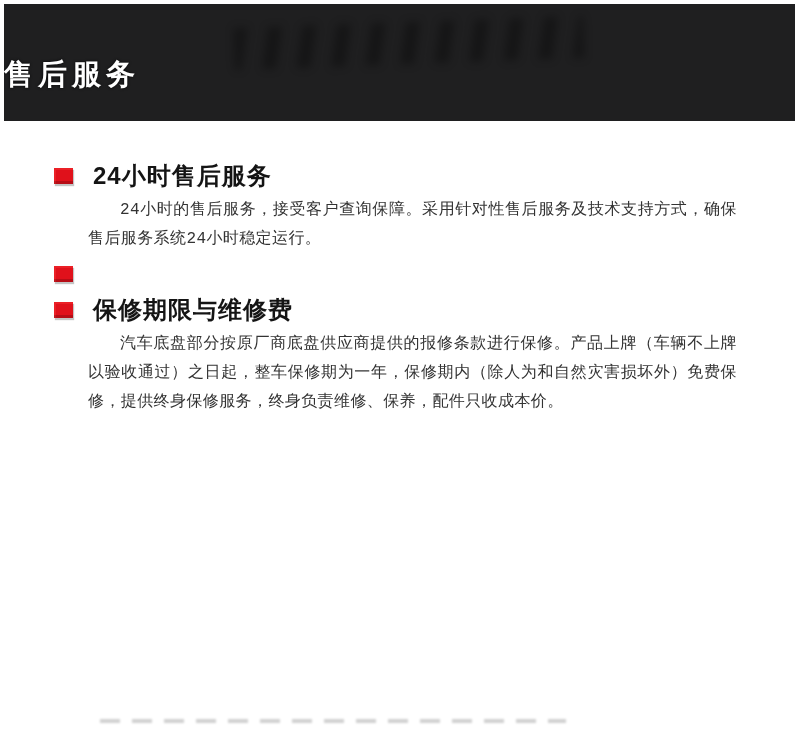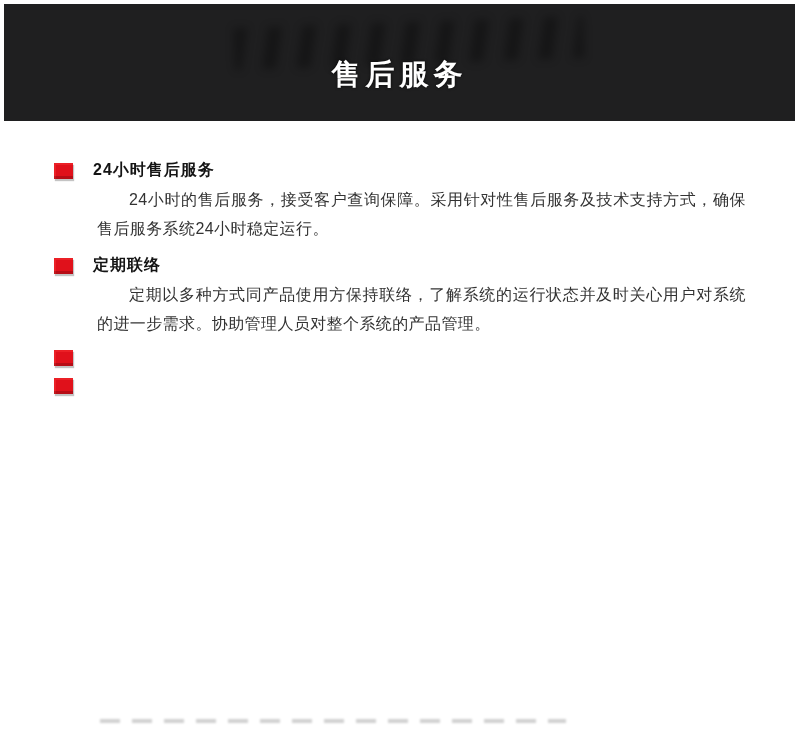--- a/index.html
+++ b/index.html
@@ -19,21 +19,20 @@
   .banner-watermark{
     position:absolute;left:230px;top:18px;width:350px;height:42px;
     background:repeating-linear-gradient(100deg,
       rgba(0,0,0,0.55) 0 14px, transparent 14px 34px);
     filter:blur(4px);
     opacity:.55;
     transform:rotate(-2deg);
   }
   .banner-title{
     position:absolute;left:0;right:0;top:51px;margin:0;
-    text-align:center;
     color:#ffffff;
     font-size:29px;
     font-weight:bold;
     letter-spacing:5px;
     text-shadow:0 0 3px rgba(0,0,0,0.9);
   }
   
   .content{
     position:absolute;top:148px;left:54px;width:692px;
   }
@@ -45,34 +44,35 @@
   .bullet{
     width:19px;height:16px;flex:none;
     background:#e0111b;
     box-shadow:1px 2px 1px rgba(125,125,125,0.45),
                inset 0 -3px 0 rgba(0,0,0,0.18),
                inset 2px 2px 0 rgba(255,60,60,0.35);
     margin-right:20px;
   }
   .section-title{
     margin:0;
-    font-size:16px;
+    font-size:24px;
     font-weight:bold;
     color:#141414;
     letter-spacing:1px;
   }
   .para{
-    margin:4px 0 10px 43px;
+    margin:4px 0 10px 34px;
     width:649px;
     font-size:16px;
     line-height:29px;
     color:#333333;
     text-indent:2em;
     text-align:justify;
     letter-spacing:0.4px;
+    font-family:Liberation Mono, monospace;
   }
   
   .footer-smudge{
     position:absolute;top:719px;left:100px;width:466px;height:4px;
     background:repeating-linear-gradient(90deg,
       rgba(0,0,0,0.18) 0 20px, transparent 20px 32px);
     filter:blur(1px);
   }
 </style>
 </head>
@@ -87,36 +87,31 @@
 
   <main class="content" id="sections-root">
   <section class="section">
     <div class="section-header">
       <span class="bullet"></span>
       <h2 class="section-title">24小时售后服务</h2>
     </div>
   <p class="para">24小时的售后服务，接受客户查询保障。采用针对性售后服务及技术支持方式，确保售后服务系统24小时稳定运行。</p>
       </section>
 
-  <section class="section">
-    <div class="section-header">
-      <span class="bullet"></span>
-      <h2 class="section-title">定期联络</h2>
-    </div>
-  <p class="para">定期以多种方式同产品使用方保持联络，了解系统的运行状态并及时关心用户对系统的进一步需求。协助管理人员对整个系统的产品管理。</p>
-      </section>
 
   <section class="section">
     <div class="section-header">
       <span class="bullet"></span>
     </div>
       </section>
 
   <section class="section">
     <div class="section-header">
       <span class="bullet"></span>
+      <h2 class="section-title">保修期限与维修费</h2>
     </div>
+  <p class="para">汽车底盘部分按原厂商底盘供应商提供的报修条款进行保修。产品上牌（车辆不上牌以验收通过）之日起，整车保修期为一年，保修期内（除人为和自然灾害损坏外）免费保修，提供终身保修服务，终身负责维修、保养，配件只收成本价。</p>
       </section>
 </main>
 
   <div class="footer-smudge"></div>
 
 </div>
 
 </body></html>

